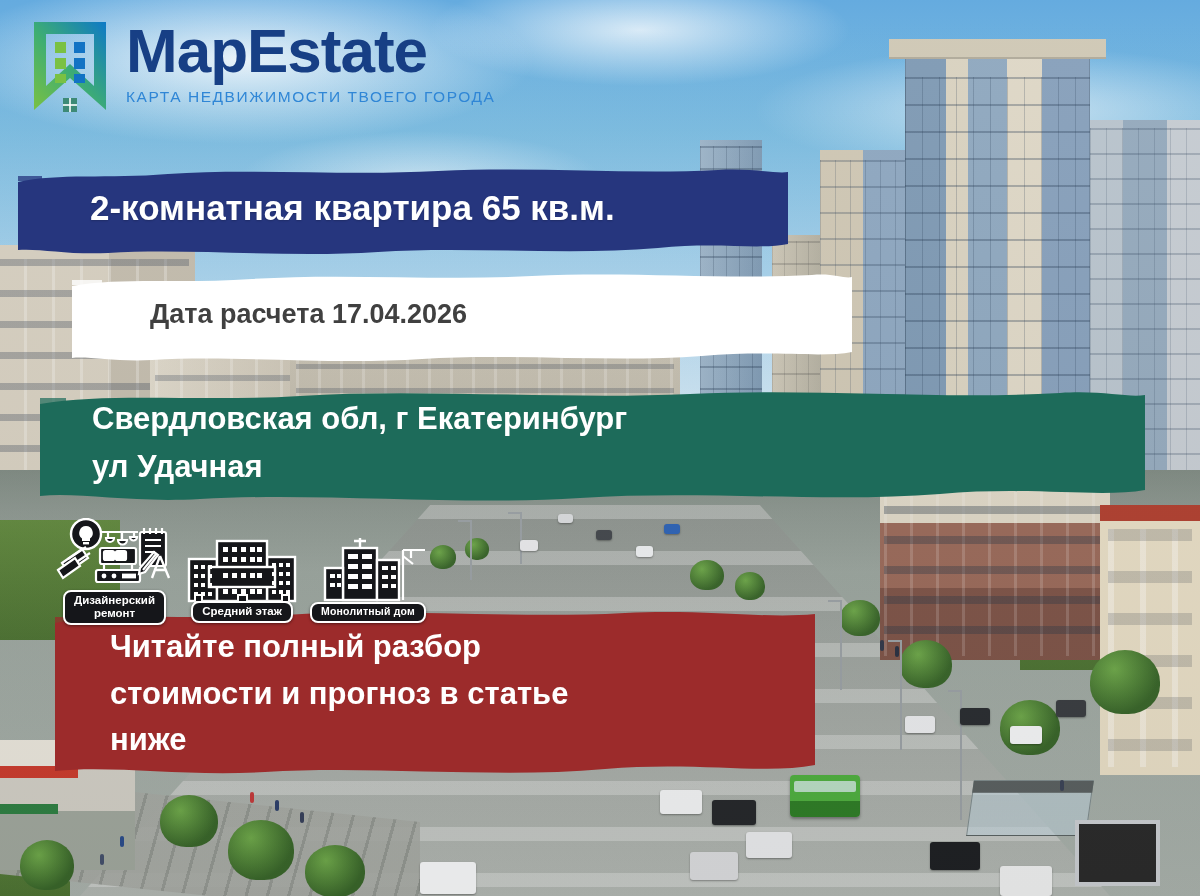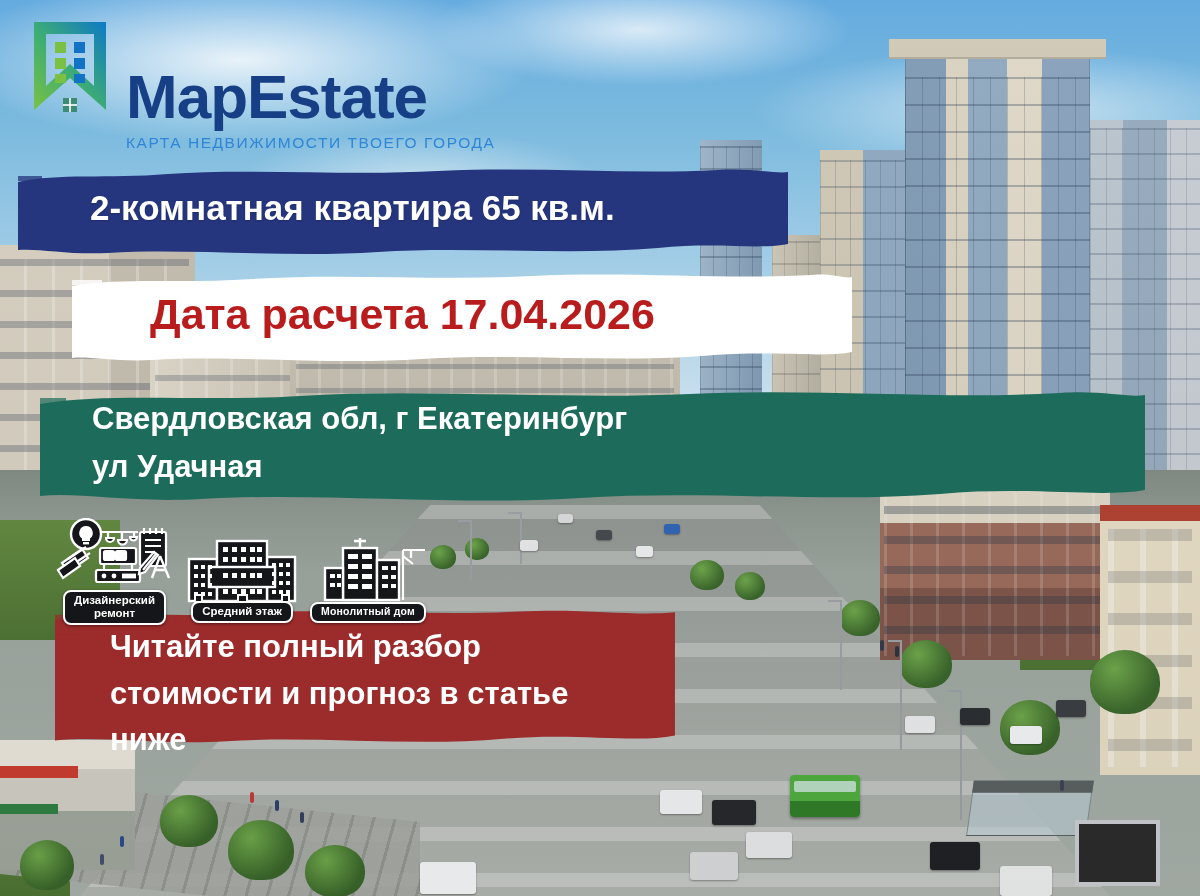--- a/index.html
+++ b/index.html
@@ -197,50 +197,49 @@
   
   .photo-haze { position: absolute; inset: 0; background: linear-gradient(to bottom, rgba(255,255,255,.04), rgba(0,0,0,.05)); }
 
   
   .logo { position: absolute; left: 28px; top: 18px; display: flex; align-items: flex-start; gap: 14px; }
   .logo-mark { width: 84px; height: 98px; }
   .logo-words { padding-top: 4px; }
   .logo-title {
     font-size: 62px; font-weight: bold; color: #173f85; line-height: .95;
     letter-spacing: -1px;
-    margin-top: 46px;
   }
   .logo-tagline {
     margin-top: 7px; font-size: 15.5px; color: #2f86d6; letter-spacing: 1.55px;
     font-weight: 400;
   }
 
   
   .banner { position: absolute; display: flex; align-items: center; }
   .brush { position: absolute; inset: 0; }
   .banner-text { position: relative; z-index: 2; white-space: pre-line; }
 
   .banner-blue { left: 18px; top: 160px; width: 770px; height: 96px; }
   .banner-blue .banner-text {
     margin-left: 72px; color: #ffffff; font-size: 35px; font-weight: bold;
     text-shadow: 0 1px 2px rgba(0,0,0,.18);
   }
 
   .banner-white { left: 72px; top: 266px; width: 780px; height: 96px; }
   .banner-white .banner-text {
-    margin-left: 78px; color: #b91c1c; font-size: 43px; font-weight: bold;
+    margin-left: 78px; color: #404040; font-size: 27px; font-weight: bold;
   }
 
   .banner-teal { left: 40px; top: 380px; width: 1105px; height: 126px; }
   .banner-teal .banner-text {
     margin-left: 52px; color: #ffffff; font-size: 31px; font-weight: bold;
     line-height: 1.55;
   }
 
-  .banner-red { left: 55px; top: 605px; width: 620px; height: 178px; }
+  .banner-red { left: 55px; top: 605px; width: 760px; height: 178px; }
   .banner-red .banner-text {
     margin-left: 55px; color: #ffffff; font-size: 31px; font-weight: bold;
     line-height: 1.5;
   }
 
   
   .badges { position: absolute; left: 52px; top: 518px; display: flex; align-items: flex-end; gap: 6px; z-index: 5; }
   .badge { position: relative; display: flex; flex-direction: column; align-items: center; }
   .badge-icon { display: block; }
   .badge-pill {

